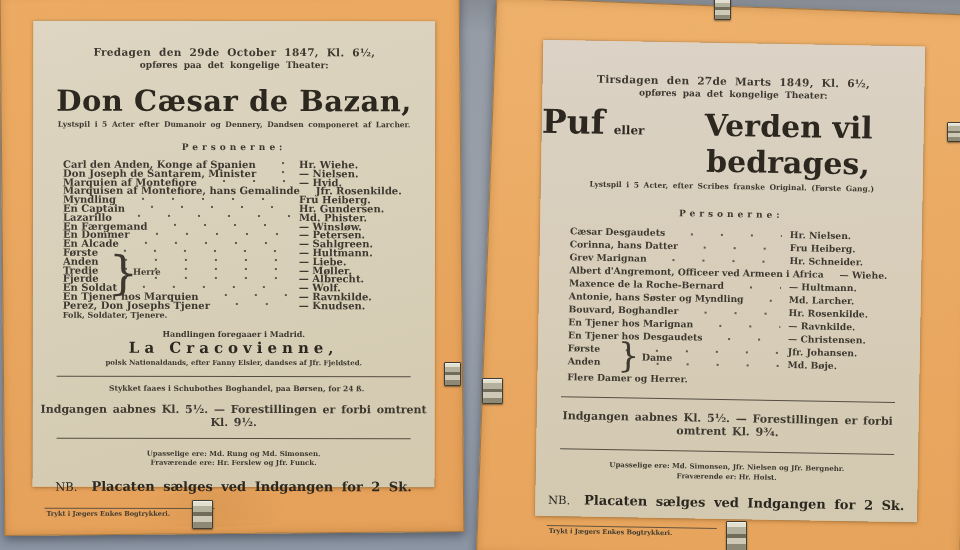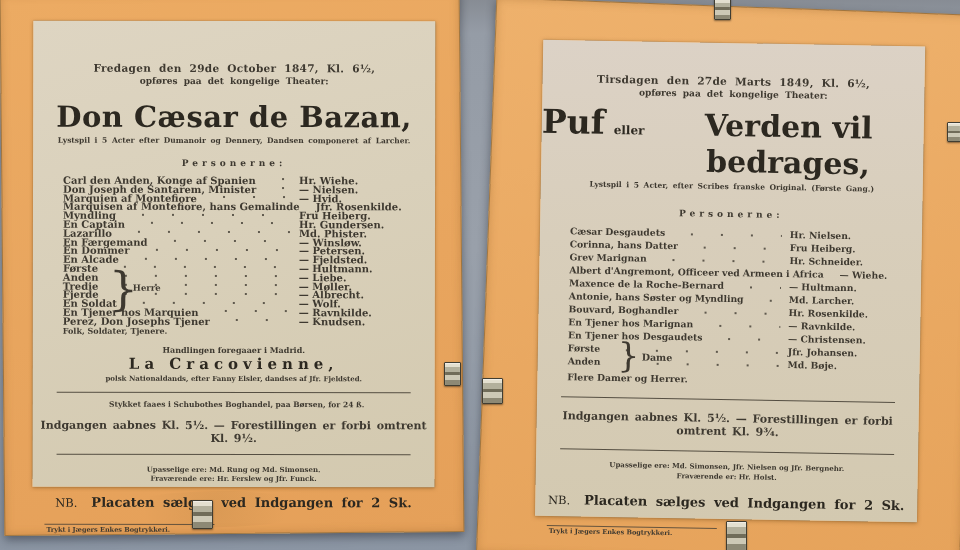--- a/index.html
+++ b/index.html
@@ -15,21 +15,21 @@
                background:linear-gradient(172deg,#eeb16c 0%,#e9a861 60%,#e6a35b 100%);}
   .stain{position:absolute;pointer-events:none;border-radius:50%;
          background:radial-gradient(circle,rgba(160,115,55,.16),transparent 70%);}
   
   .paper{position:absolute;color:#3e3930;text-align:center;
          box-shadow:0 1px 4px rgba(110,70,20,.5),0 0 1px rgba(90,60,20,.6);}
   .paper-left{left:30px;top:28px;width:402px;height:466px;transform:rotate(0.6deg);
               background:linear-gradient(165deg,#ded5c2 0%,#d9d0ba 45%,#d3c9af 100%);}
   .paper-right{left:52px;top:36px;width:382px;height:476px;transform:rotate(-1.1deg);
                background:linear-gradient(178deg,#dcd2c6 0%,#d8cebb 40%,#d3c9b0 100%);}
-  .pb-date{margin-top:41px;font-size:10.5px;font-weight:700;word-spacing:4px;letter-spacing:.3px;}
+  .pb-date{margin-top:25px;font-size:10.5px;font-weight:700;word-spacing:4px;letter-spacing:.3px;}
   .paper-right .pb-date{margin-top:32px;}
   .pb-venue{margin-top:2px;font-size:9px;font-weight:700;word-spacing:3px;}
   .pb-title{margin-top:14px;font-size:29px;font-weight:700;color:#2c2820;letter-spacing:.5px;line-height:34px;text-align:center;}
   .pb-title-mixed{margin-top:8px;display:flex;justify-content:center;align-items:baseline;gap:9px;
                   font-weight:700;color:#2c2820;line-height:36px;}
   .t-big{font-size:30px;} .t-big1{font-size:33px;} .t-small{font-size:12px;}
   .pb-sub{margin-top:2px;font-size:7.5px;font-weight:700;word-spacing:2px;}
   .pb-pers{margin-top:13px;font-size:9px;font-weight:700;letter-spacing:4px;}
   .cast{position:relative;margin:7px 24px 0 30px;text-align:left;}
   .cast-row{display:flex;align-items:baseline;height:8.8px;font-size:10px;font-weight:700;white-space:nowrap;}
@@ -133,21 +133,21 @@
 
           <div class="cast-row">
             <span class="cast-role">En Dommer</span>
             <span class="cast-leader"></span>
             <span class="cast-actor">— Petersen.</span>
           </div>
 
           <div class="cast-row">
             <span class="cast-role">En Alcade</span>
             <span class="cast-leader"></span>
-            <span class="cast-actor">— Fjeldsted.</span>
+            <span class="cast-actor">— Sahlgreen.</span>
           </div>
 
           <div class="cast-row">
             <span class="cast-role">Første</span>
             <span class="cast-leader"></span>
             <span class="cast-actor">— Hultmann.</span>
           </div>
 
           <div class="cast-row">
             <span class="cast-role">Anden</span>

